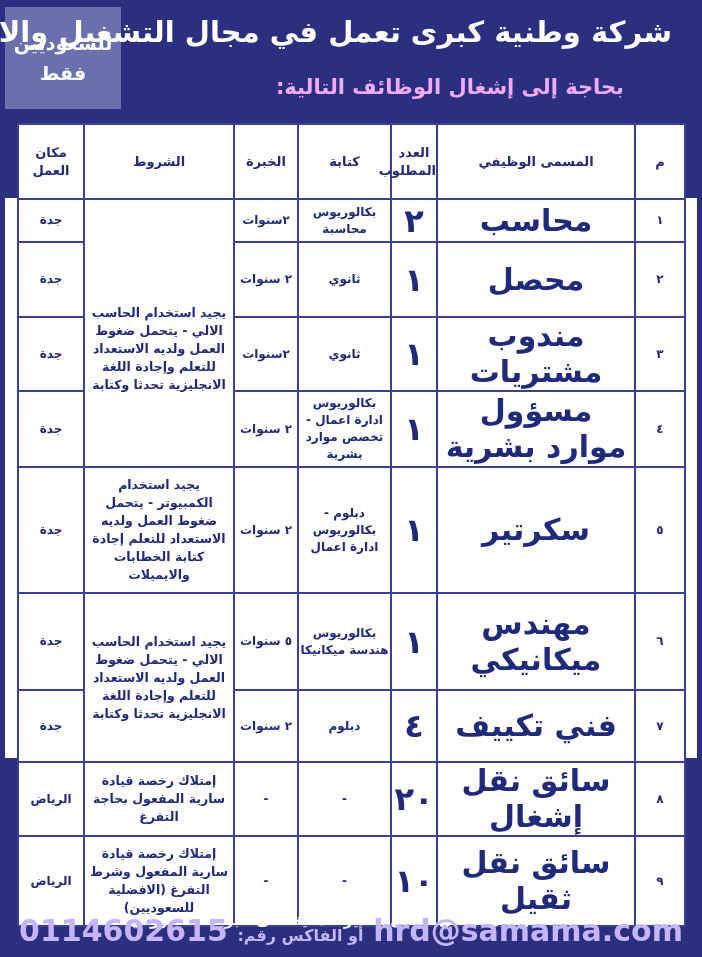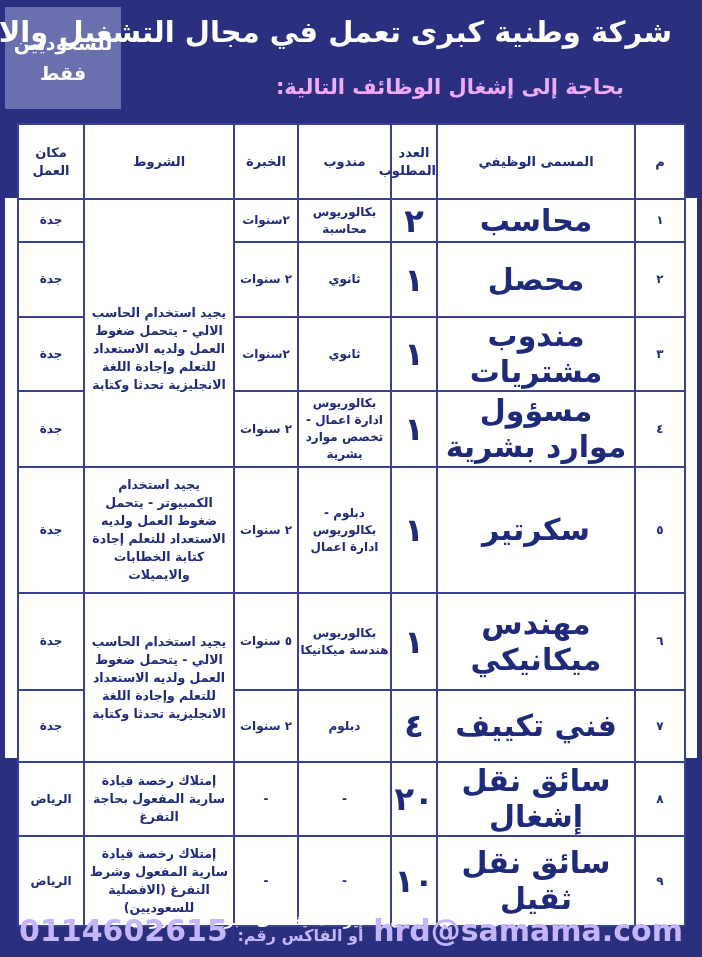--- a/index.html
+++ b/index.html
@@ -84,21 +84,21 @@
       <col class="c-qual">
       <col class="c-exp">
       <col class="c-cond">
       <col class="c-loc">
   </colgroup>
   <thead>
     <tr>
       <th>م</th>
       <th>المسمى الوظيفي</th>
       <th>العدد المطلوب</th>
-      <th>مندوب</th>
+      <th>كتابة</th>
       <th>الخبرة</th>
       <th>الشروط</th>
       <th>مكان العمل</th>
     </tr>
   </thead>
   <tbody>
     <tr style="height:43px">
       <td class="num">١</td>
       <td class="job-title">محاسب</td>
       <td class="count">٢</td>

